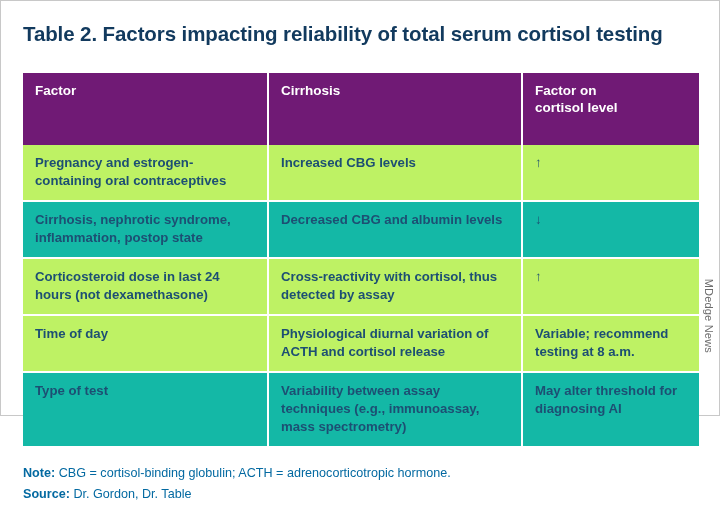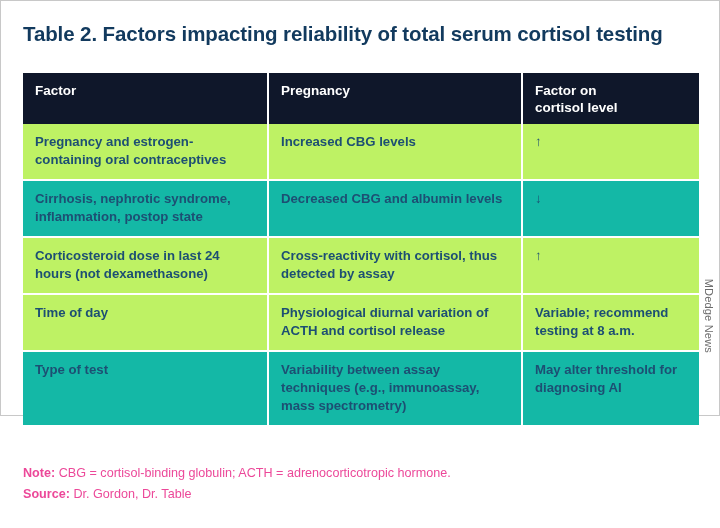--- a/index.html
+++ b/index.html
@@ -42,27 +42,27 @@
   table.factors {
     border-collapse: collapse;
     width: 676px;
     table-layout: fixed;
   }
   table.factors col.c1 { width: 245px; }
   table.factors col.c2 { width: 254px; }
   table.factors col.c3 { width: 177px; }
 
   table.factors thead th {
-    background: #0f172a;
+    background: #701a75;
     color: #ffffff;
     font-size: 13.5px;
     font-weight: bold;
     text-align: left;
     vertical-align: top;
-    padding: 9px 12px 8px 12px;
+    padding: 9px 12px 29px 12px;
     line-height: 17px;
     border-right: 2px solid #ffffff;
   }
   table.factors thead th:last-child { border-right: none; }
 
   table.factors tbody td {
     font-size: 13.2px;
     font-weight: bold;
     color: #1d4f73;
     vertical-align: top;
@@ -80,21 +80,21 @@
     font-size: 14px;
     line-height: 18px;
   }
 
   .footnotes {
     position: absolute;
     left: 22px;
     top: 462px;
     width: 640px;
     font-size: 12.6px;
-    color: #ec4899;
+    color: #0369a1;
     line-height: 21px;
   }
   .footnotes .lbl { font-weight: bold; }
   .footnotes .line { white-space: nowrap; }
 
   .credit {
     position: absolute;
     right: 4px;
     top: 352px;
     font-size: 11px;
@@ -115,21 +115,21 @@
   <div class="table-wrap">
     <table class="factors">
       <colgroup>
         <col class="c1">
           <col class="c2">
           <col class="c3">
       </colgroup>
       <thead>
         <tr>
           <th>Factor</th>
-          <th>Pregnancy</th>
+          <th>Cirrhosis</th>
           <th>
             <span>Factor on</span><br>
             <span>cortisol level</span>
           </th>
         </tr>
       </thead>
       <tbody>
         <tr class="band-blue">
           <td>Pregnancy and estrogen-containing oral contraceptives</td>
           <td>Increased CBG levels</td>

